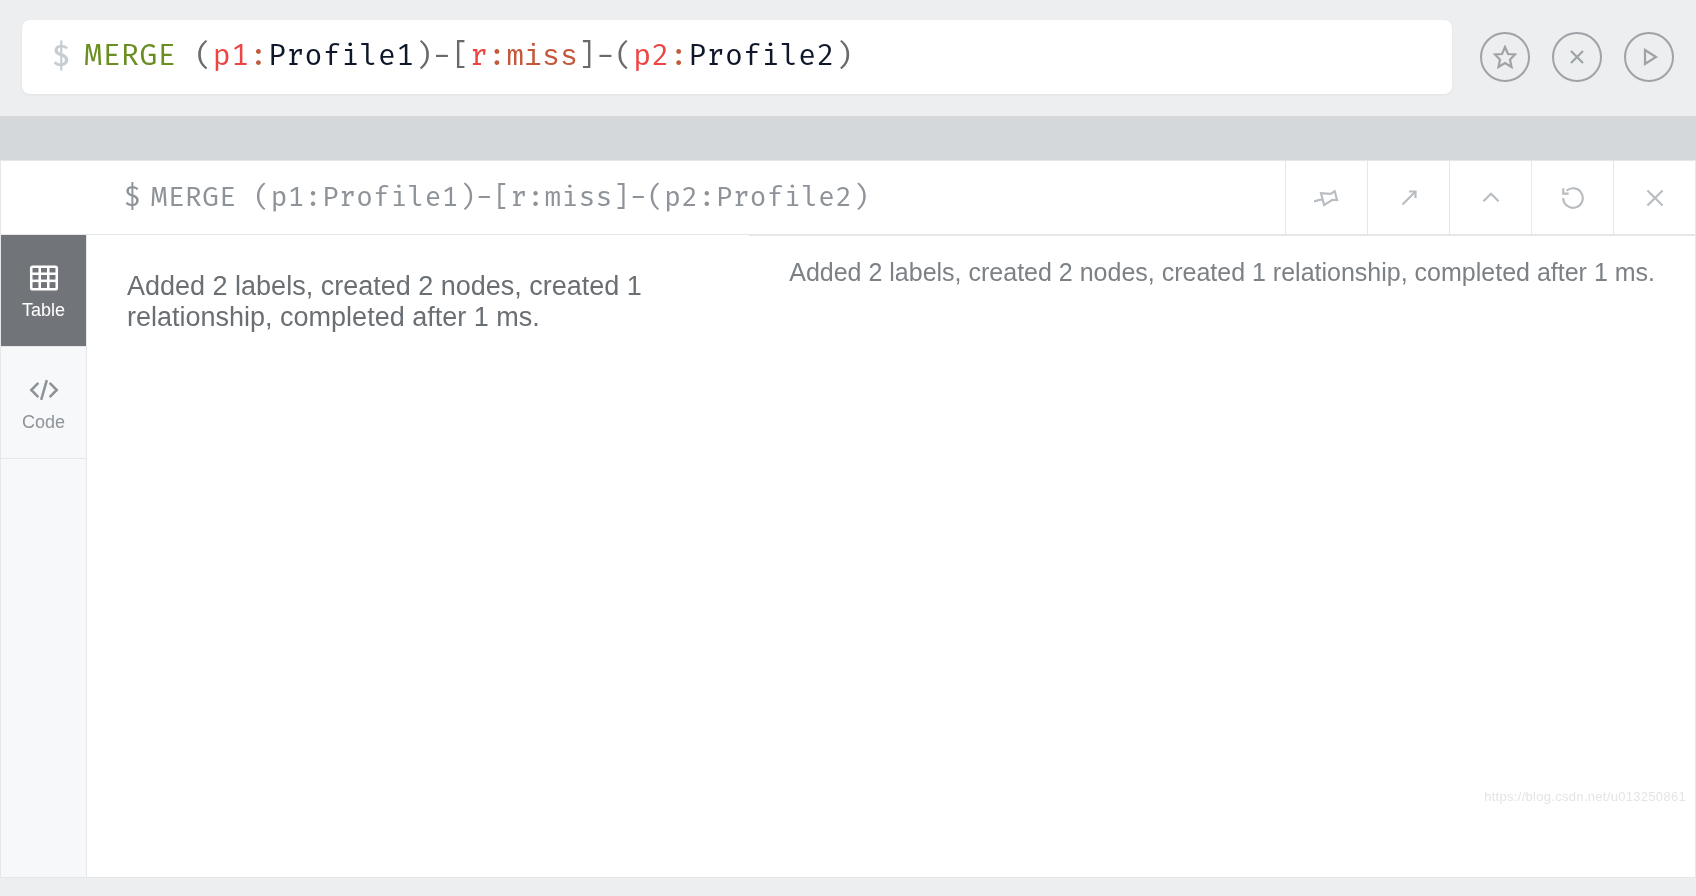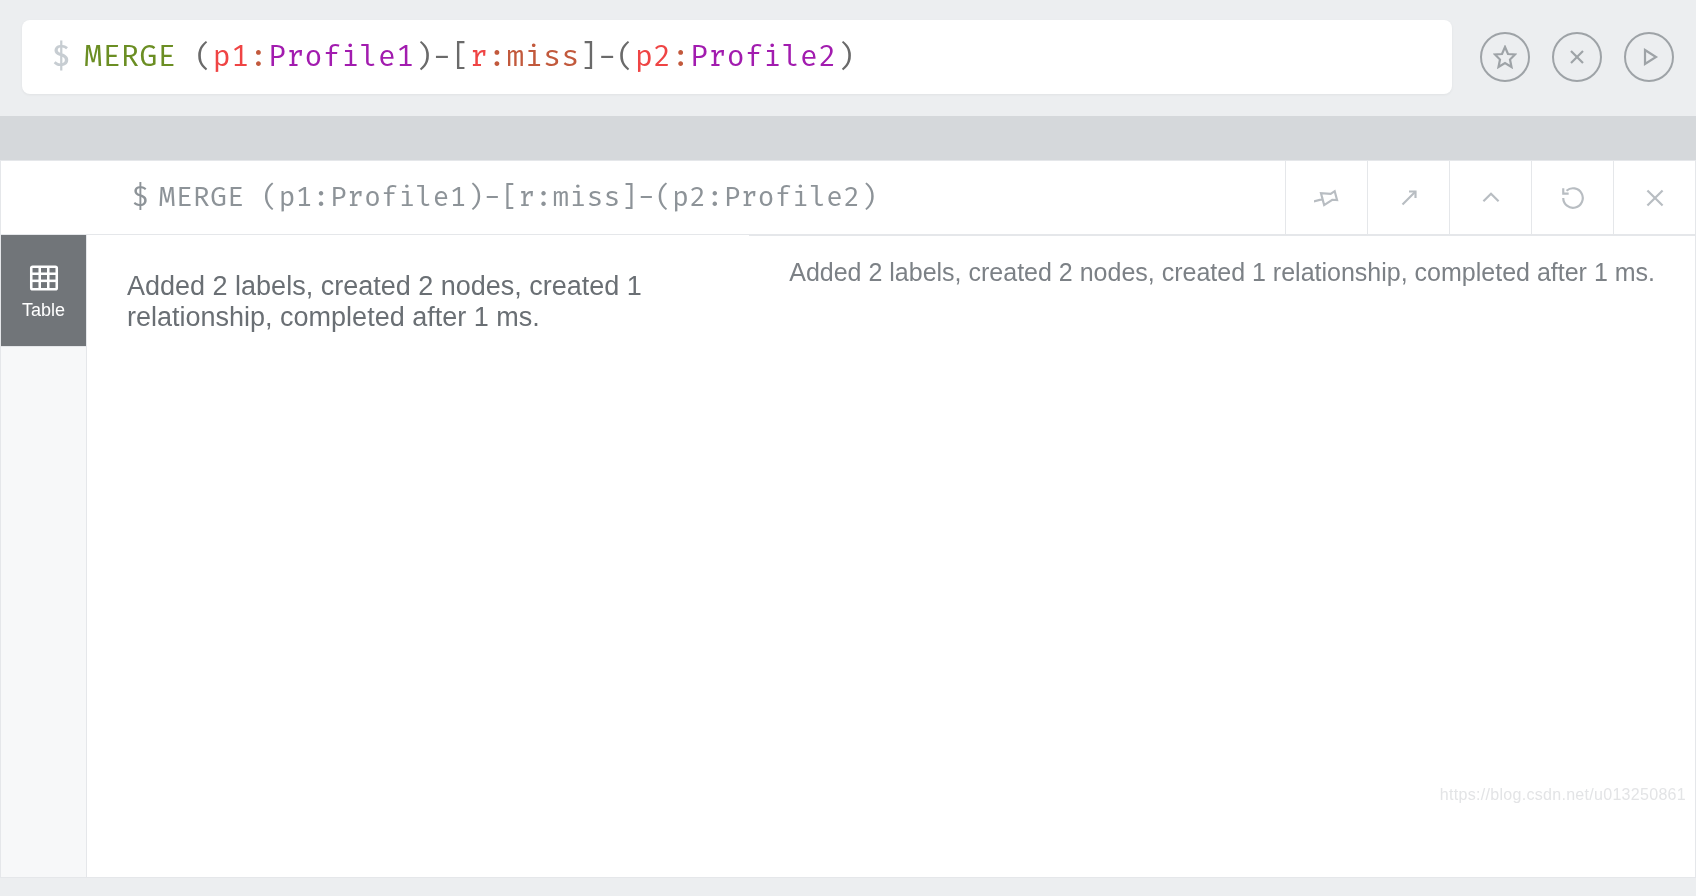--- a/index.html
+++ b/index.html
@@ -35,23 +35,23 @@
   }
   .editor-prompt {
     color: #c7cdd2;
     margin-right: 14px;
     font-weight: 500;
   }
   .tok-keyword  { color: #6b8e23; font-weight: 400; }
   .tok-paren    { color: #6a6a6a; }
   .tok-bracket  { color: #6a6a6a; }
   .tok-var      { color: #ef4444; }
-  .tok-type     { color: #a21caf; }
+  .tok-type     { color: #0f172a; }
   .tok-colon    { color: #c2593c; }
-  .tok-rel      { color: #c2593c; }
+  .tok-rel      { color: #c2593c; font-family: Liberation Mono, monospace; }
   .tok-dash     { color: #6a6a6a; }
 
   .editor-actions {
     display: flex;
     gap: 22px;
     margin-left: 28px;
   }
   .circle-btn {
     width: 50px;
     height: 50px;
@@ -78,21 +78,21 @@
     height: 718px;
   }
   .result-header {
     display: flex;
     align-items: center;
     border-bottom: 1px solid #e5e7ea;
     height: 74px;
   }
   .result-query {
     flex: 1;
-    padding: 0 28px;
+    padding: 0 20px;
     font-family: "Fira Code", Menlo, Consolas, monospace;
     font-size: 27px;
     color: #8d9398;
     letter-spacing: 0.5px;
     white-space: pre;
     overflow: hidden;
   }
   .result-query .prompt {
     color: #8d9398;
     margin-right: 10px;
@@ -159,21 +159,21 @@
   .result-footer {
     border-top: 1px solid #e5e7ea;
     padding: 22px 40px;
     font-size: 25px;
     color: #7c8186;
   }
   .watermark {
     position: absolute;
     right: 10px;
     bottom: 92px;
-    font-size: 16px;
+    font-size: 13px;
     color: #e3e4e6;
     letter-spacing: 0.3px;
     pointer-events: none;
   }
 </style>
 </head>
 <body>
 
 <div class="editor-row">
   <div class="editor-box">
@@ -244,20 +244,28 @@
       <div class="vtab active">
         <svg viewBox="0 0 24 24">
           <rect x="3" y="4" width="18" height="16" rx="1"></rect>
           <line x1="3" y1="9" x2="21" y2="9"></line>
           <line x1="3" y1="14" x2="21" y2="14"></line>
           <line x1="9" y1="4" x2="9" y2="20"></line>
           <line x1="15" y1="4" x2="15" y2="20"></line>
         </svg>
         <span>Table</span>
       </div>
+      <div class="vtab">
+        <svg viewBox="0 0 24 24">
+          <polyline points="8 7 3 12 8 17"></polyline>
+          <polyline points="16 7 21 12 16 17"></polyline>
+          <line x1="14" y1="5" x2="10" y2="19"></line>
+        </svg>
+        <span>Code</span>
+      </div>
     </div>
     <div class="result-main">
       <div class="result-message">Added 2 labels, created 2 nodes, created 1 relationship, completed after 1 ms.</div>
       <div class="result-footer">Added 2 labels, created 2 nodes, created 1 relationship, completed after 1 ms.</div>
     </div>
   </div>
 </div>
 
 <div class="watermark">https://blog.csdn.net/u013250861</div>
 

